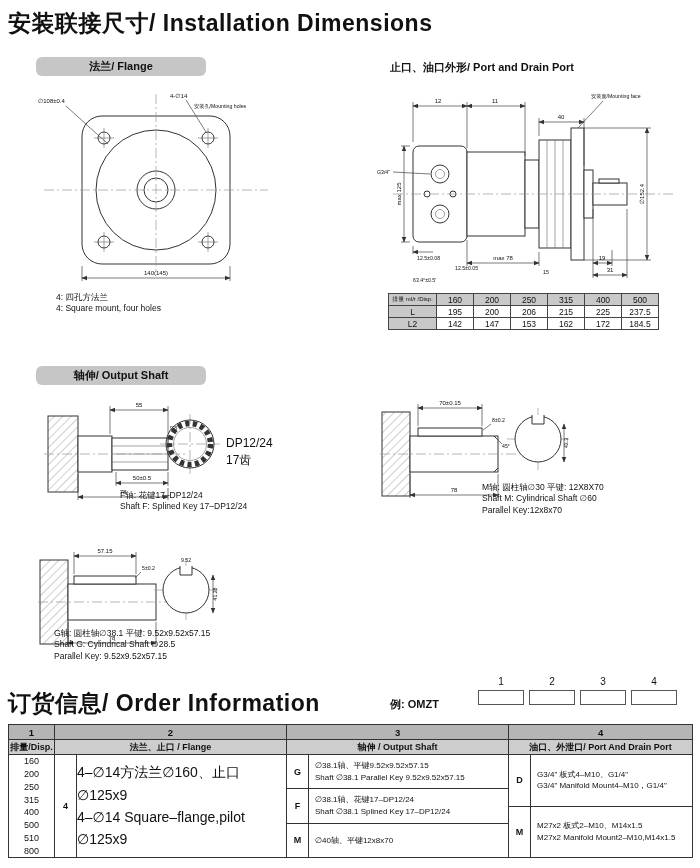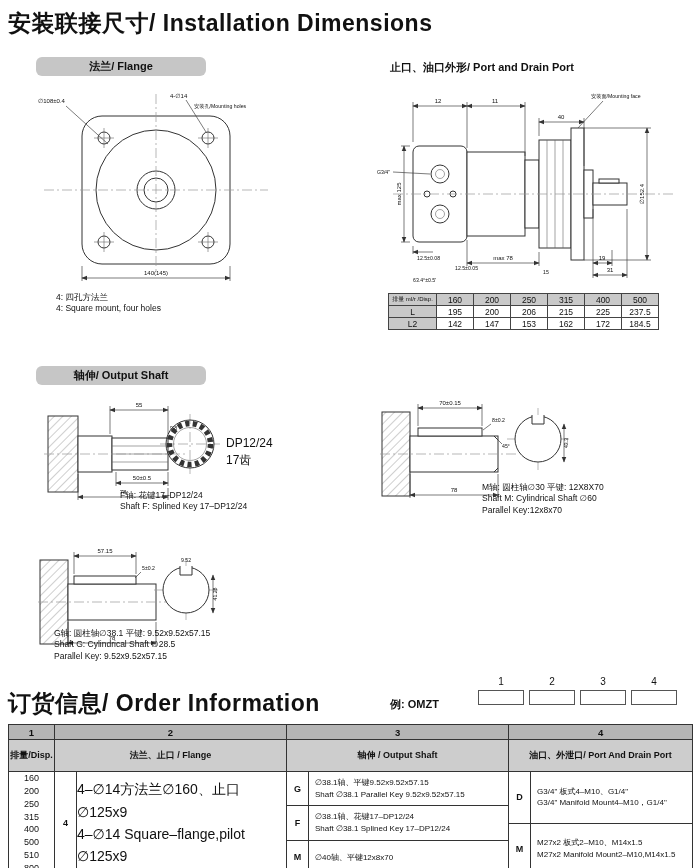--- a/index.html
+++ b/index.html
@@ -32,21 +32,21 @@
   
   .posnums { display:flex; }
   .posnums div { width:46px; margin-right:5px; text-align:center; font-size:10px; }
   .posboxes { display:flex; margin-top:3px; }
   .posbox { width:46px; height:15px; border:1px solid #555; margin-right:5px; background:#fff; }
   .examplelabel { position:absolute; font-size:11px; font-weight:bold; }
   
   .ordertable { position:absolute; border-collapse:collapse; table-layout:fixed; width:684px; font-size:9px; }
   .ordertable th,.ordertable td { border:1px solid #333; padding:0; }
   .numrow th { background:#b5b5b5; height:15px; font-weight:bold; font-size:9.5px; }
-  .hdrrow th { background:#cdcdcd; height:32px; font-weight:bold; font-size:9px; }
+  .hdrrow th { background:#cdcdcd; height:15px; font-weight:bold; font-size:9px; }
   .bodyrow td { height:102px; vertical-align:middle; background:#fff; }
   .displist { display:flex; flex-direction:column; height:102px; }
   .displist div { flex:1; display:flex; align-items:center; justify-content:center; }
   .codecell { text-align:center; font-weight:bold; }
   .desccell { padding-left:12px; font-size:14px; line-height:1.6; }
   .subrows { display:flex; flex-direction:column; height:102px; }
   .subrow { flex:1; display:flex; border-bottom:1px solid #333; }
   .subrow:last-child { border-bottom:none; }
   .subcode { width:22px; flex:none; border-right:1px solid #333; display:flex;
              align-items:center; justify-content:center; font-weight:bold; }

